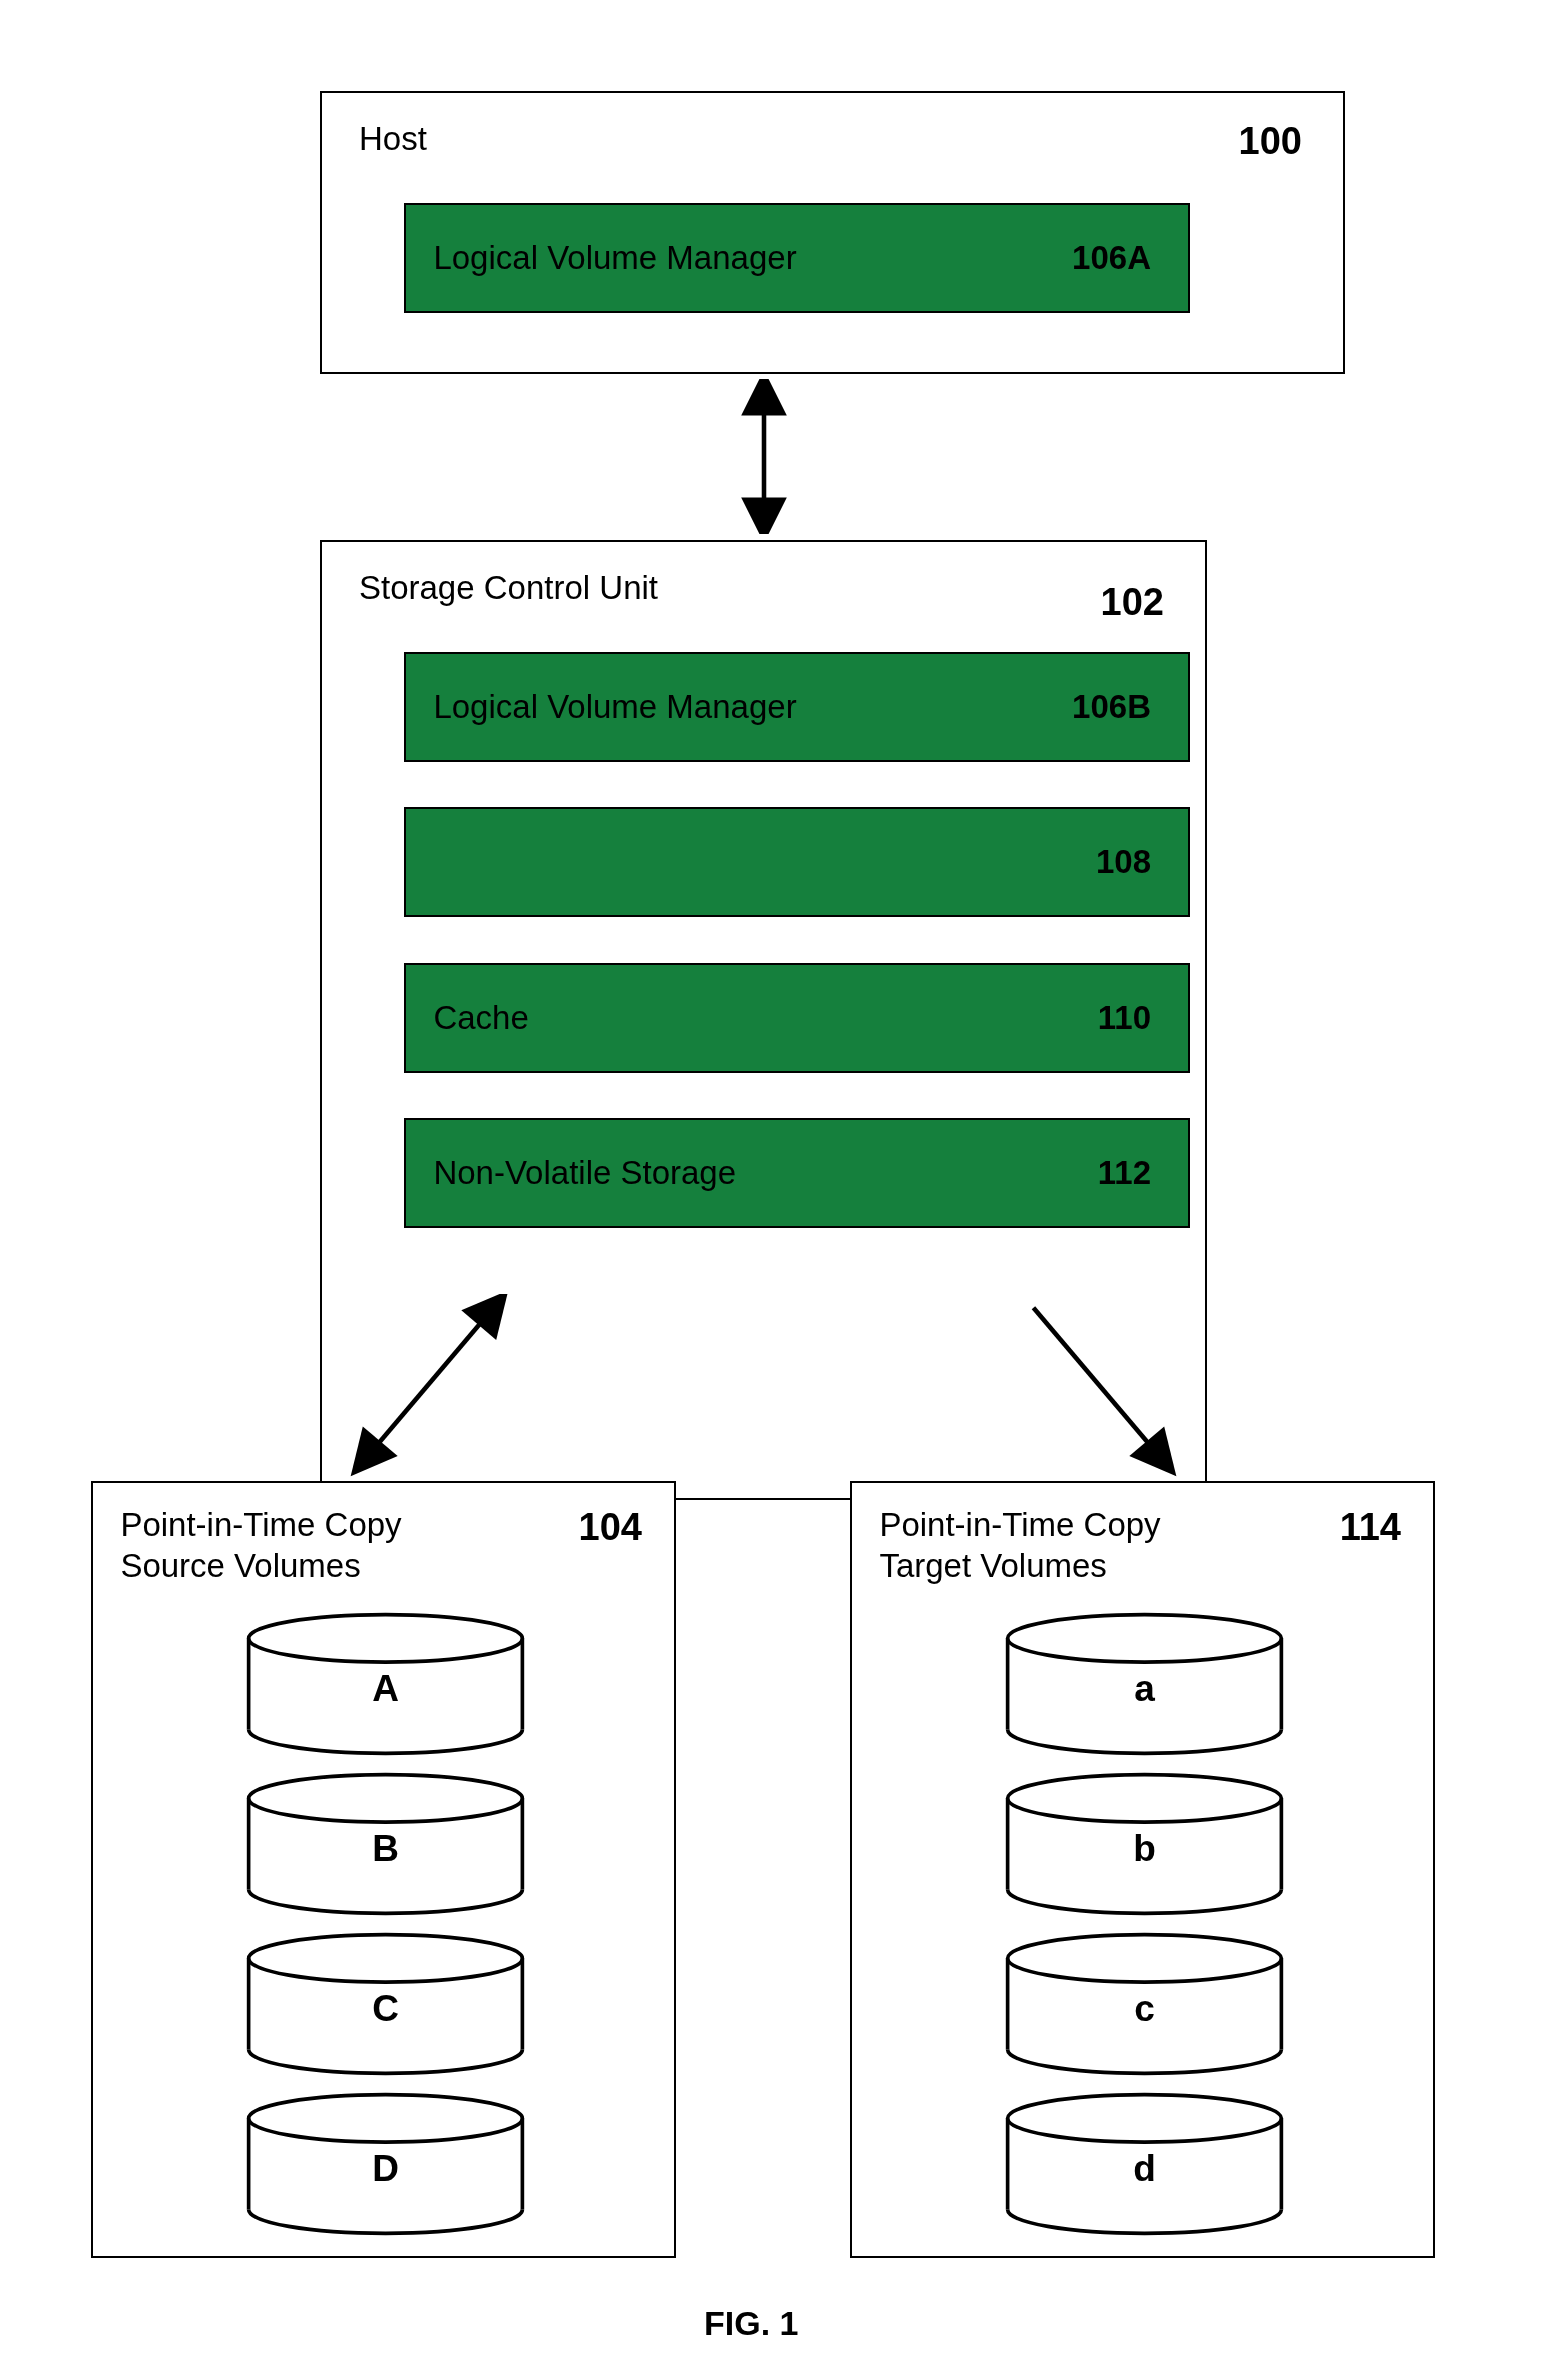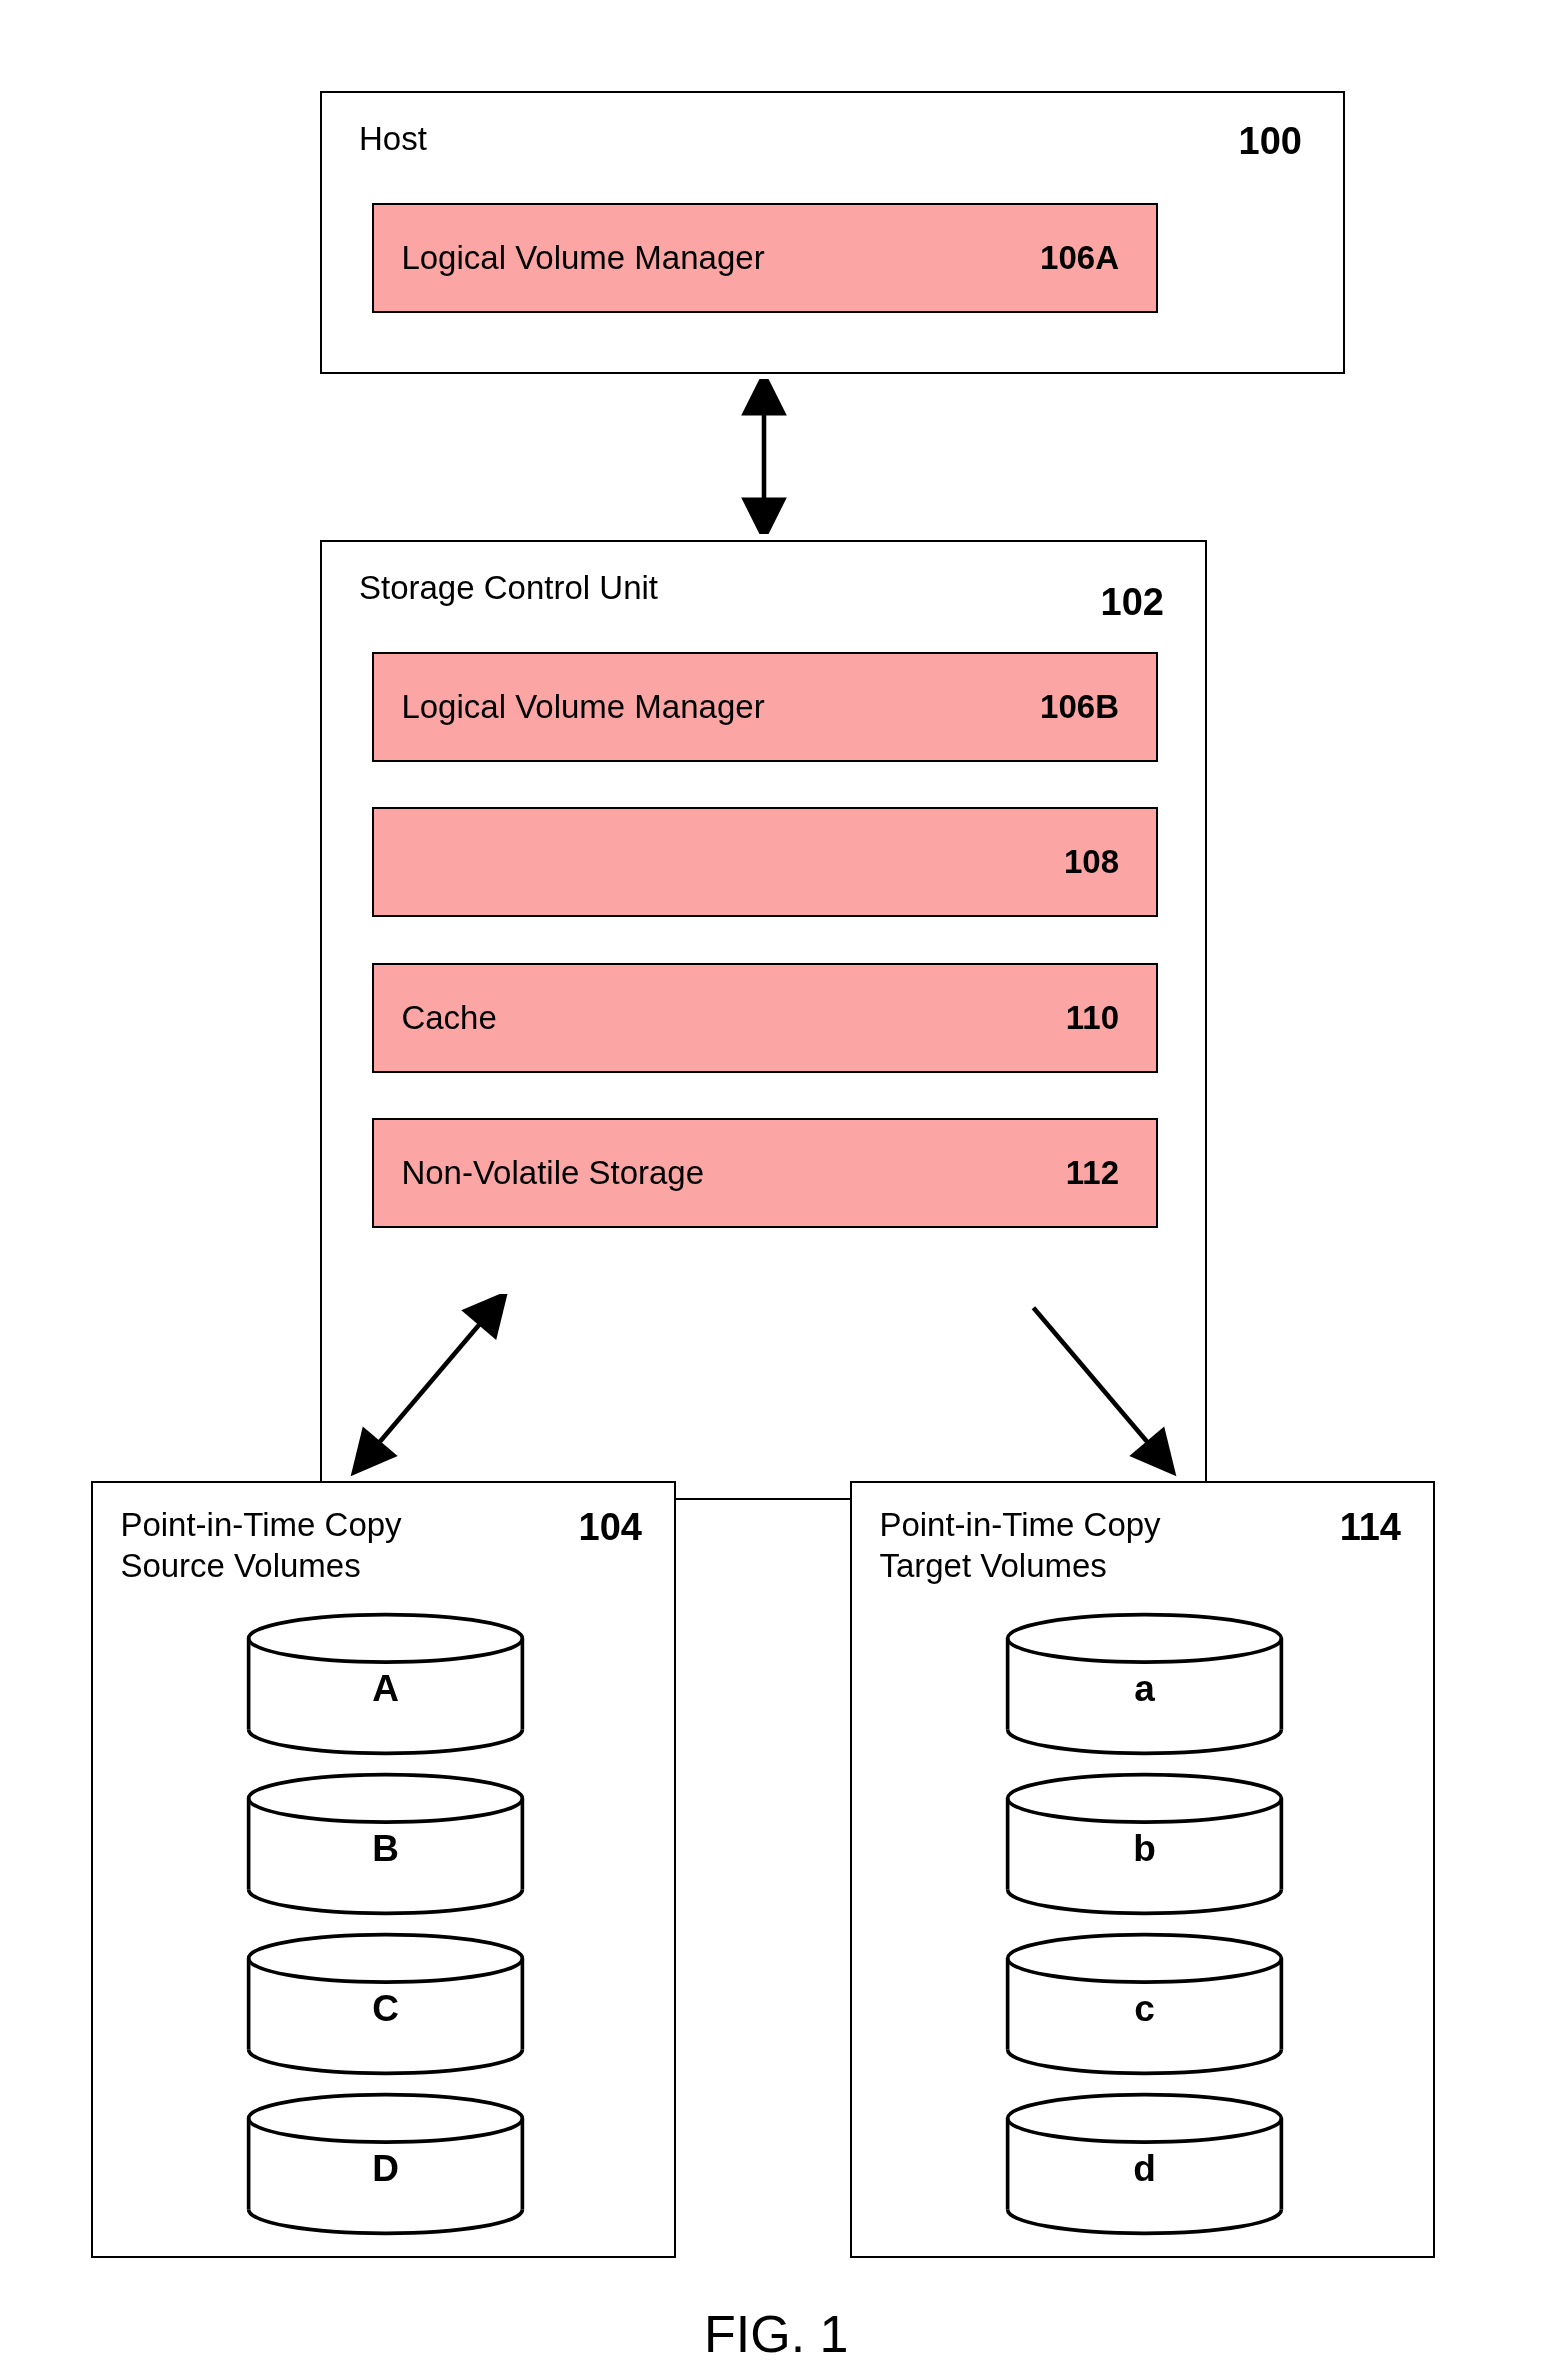--- a/index.html
+++ b/index.html
@@ -27,21 +27,22 @@
   }
   .ref {
     position: absolute;
     font-size: 38px;
     font-weight: bold;
   }
   .inner-box {
     position: absolute;
     border: 2.7px solid #000;
     box-sizing: border-box;
-    background: #fca5a5;
+    background: #15803d;
+    margin-left: 32px;
   }
   .inner-title {
     position: absolute;
     left: 27.4px;
     top: 50%;
     transform: translateY(-50%);
     font-size: 33px;
   }
   .inner-ref {
     position: absolute;
@@ -64,22 +65,22 @@
     position: absolute;
     top: 57px;
     left: 0;
     width: 100%;
     text-align: center;
     font-size: 37px;
     font-weight: bold;
   }
   .fig-label {
     position: absolute;
-    font-size: 52px;
-    font-weight: normal;
+    font-size: 34px;
+    font-weight: bold;
   }
   .arrow {
     position: absolute;
   }
 </style>
 </head>
 <body>
 
 <div class="page">
 

